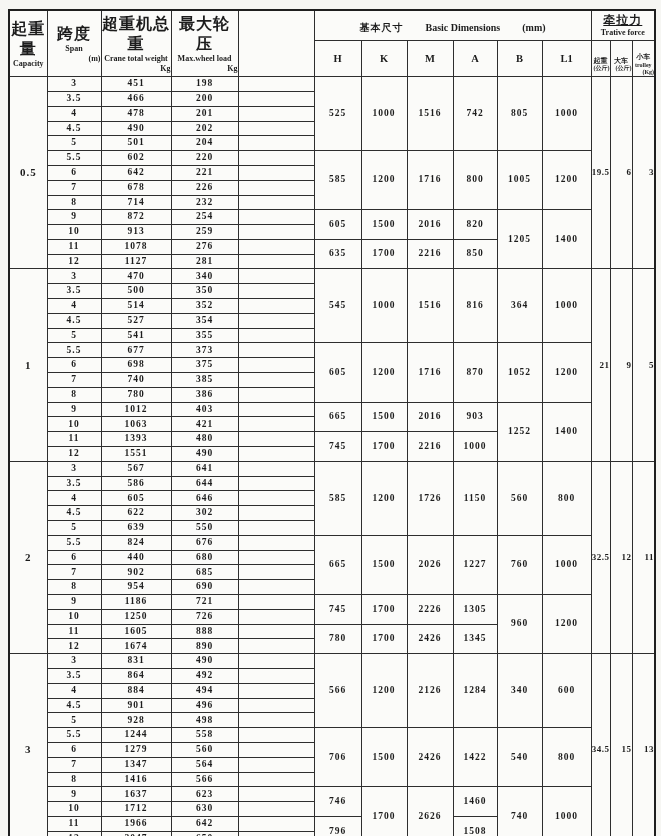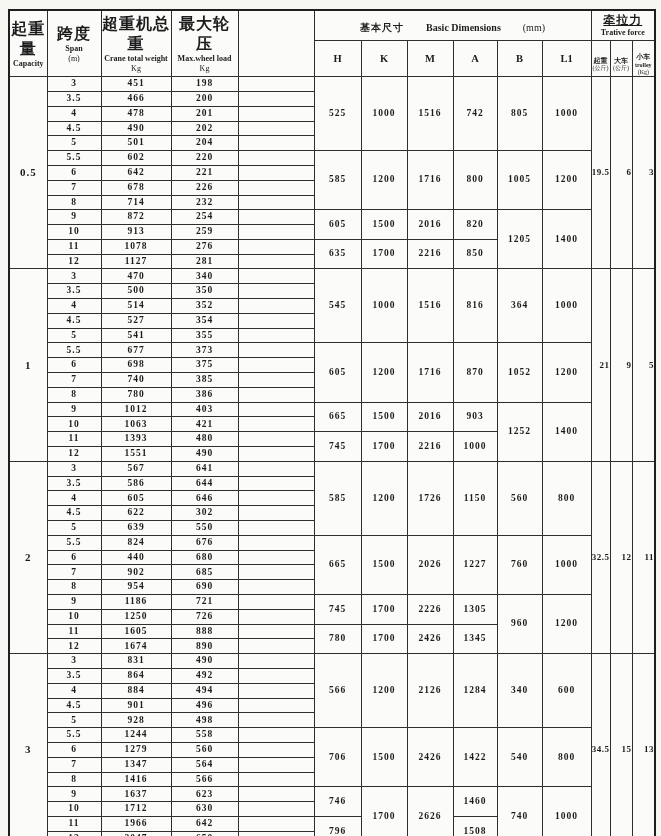--- a/index.html
+++ b/index.html
@@ -21,21 +21,21 @@
   thead tr.h2 th{height:22px;}
   tbody td{
     height:13.8px;line-height:1;
     font-size:9.5px;font-weight:bold;letter-spacing:1px;
     white-space:nowrap;
   }
   td.cap{font-size:11px;letter-spacing:1px;}
   td.trative{font-size:9px;letter-spacing:0.5px;text-align:right;}
   .zh{font-size:16px;font-weight:bold;line-height:1.25;letter-spacing:1px;}
   .en{font-size:8px;font-weight:bold;line-height:1.2;letter-spacing:0;}
-  .unit{font-size:8px;font-weight:normal;line-height:1.2;letter-spacing:0;}
+  .unit{font-size:8px;font-weight:bold;line-height:1.2;letter-spacing:0;text-align:right;}
   .dimhead .zh,.dimhead .en,.dimhead .unit{display:inline;font-size:10px;}
   .dimhead span{margin:0 9px;}
   .dimcol{font-size:10.5px;font-weight:bold;}
   .trhead .zh{font-size:12px;text-decoration:underline;}
   .trsub{line-height:1.05;}
   .trsub .zh{font-size:7px;letter-spacing:0;margin-top:12px;}
   .trsub .en{font-size:6px;}
   .trsub .unit{font-size:6px;}
 </style>
 </head>

